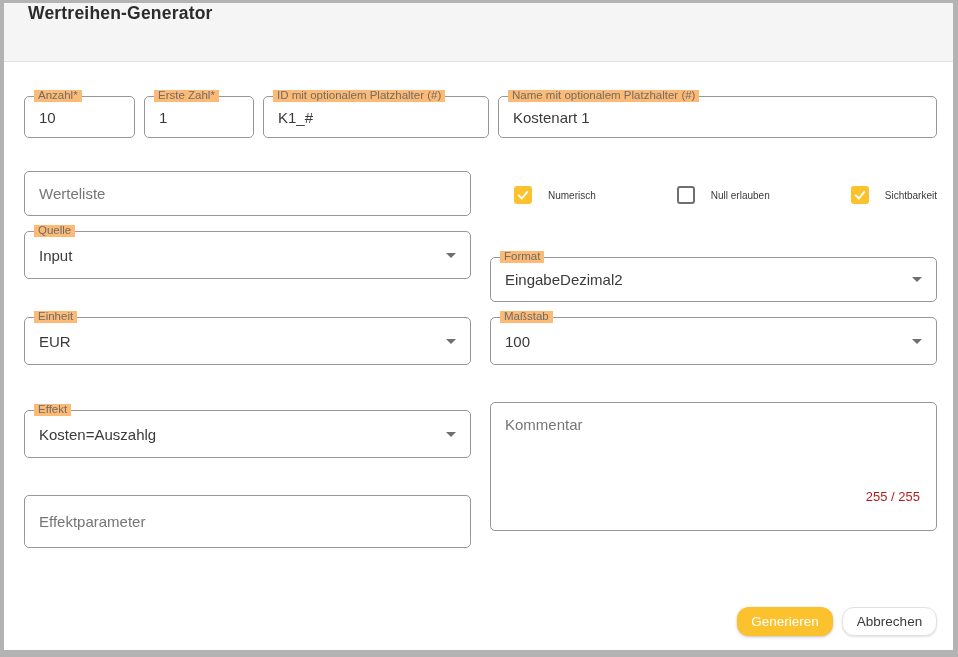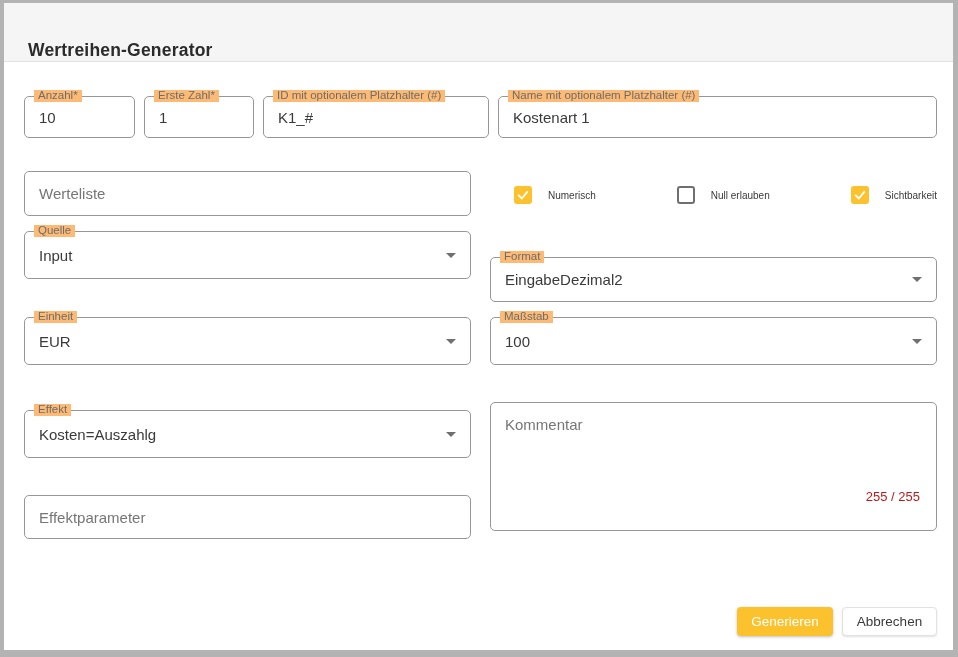--- a/index.html
+++ b/index.html
@@ -13,21 +13,21 @@
     border-right-width:5px;
     border-bottom-width:7px;
     display:flex;flex-direction:column;
     overflow:hidden;
   }
 
   .dlg-header{
     flex:0 0 59px;
     background:#f5f5f5;
     border-bottom:1px solid #e2e2e2;
-    display:flex;align-items:flex-end;
+    display:flex;align-items:flex-start;
     padding:0 24px;
   }
   .dlg-title{
     font-size:17.5px;font-weight:700;color:#2b2b2b;letter-spacing:.2px;
   }
 
   .content{
     flex:1;
     display:flex;flex-direction:column;
     padding:34px 16px 12px 20px;
@@ -73,21 +73,21 @@
   .grid{
     display:grid;
     grid-template-columns:1fr 1fr;
     column-gap:19px;
     align-items:start;
   }
   .col{display:flex;flex-direction:column;}
 
   .h48{height:48px;}
   .h45{height:45px;}
-  .h43{height:44px;}
+  .h43{height:53px;}
 
   .mb38{margin-bottom:38px;}
   .mb31{margin-bottom:15px;}
   .mb45{margin-bottom:45px;}
   .mb37{margin-bottom:37px;}
 
   
   .check-row{
     height:48px;
     display:flex;align-items:center;
@@ -126,21 +126,21 @@
     font-size:13px;color:#b91c1c;
   }
 
   
   .footer{
     margin-top:auto;
     display:flex;justify-content:flex-end;align-items:center;gap:9px;
     padding-bottom:2px;
   }
   .btn{
-    height:29px;border-radius:4px;
+    height:29px;border-radius:12px;
     font-size:13.5px;
     display:flex;align-items:center;justify-content:center;
     cursor:pointer;border:none;
   }
   .btn-primary{
     width:96px;
     background:#fcc22d;color:#ffffff;font-weight:500;
     box-shadow:0 1px 3px rgba(0,0,0,.25);
   }
   .btn-secondary{

